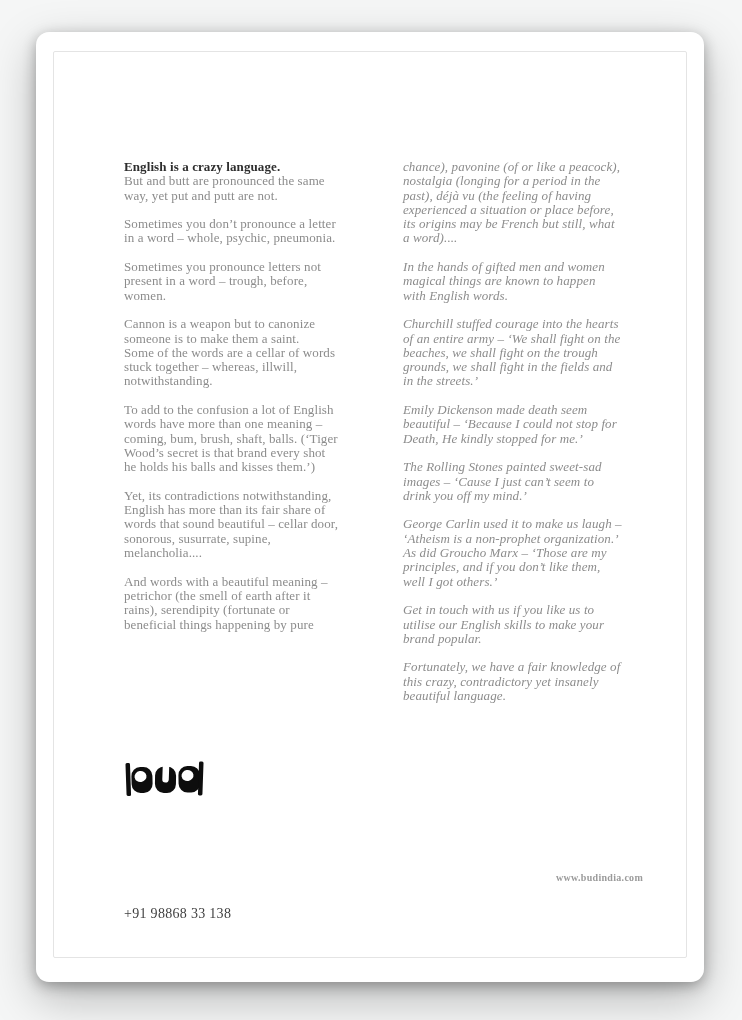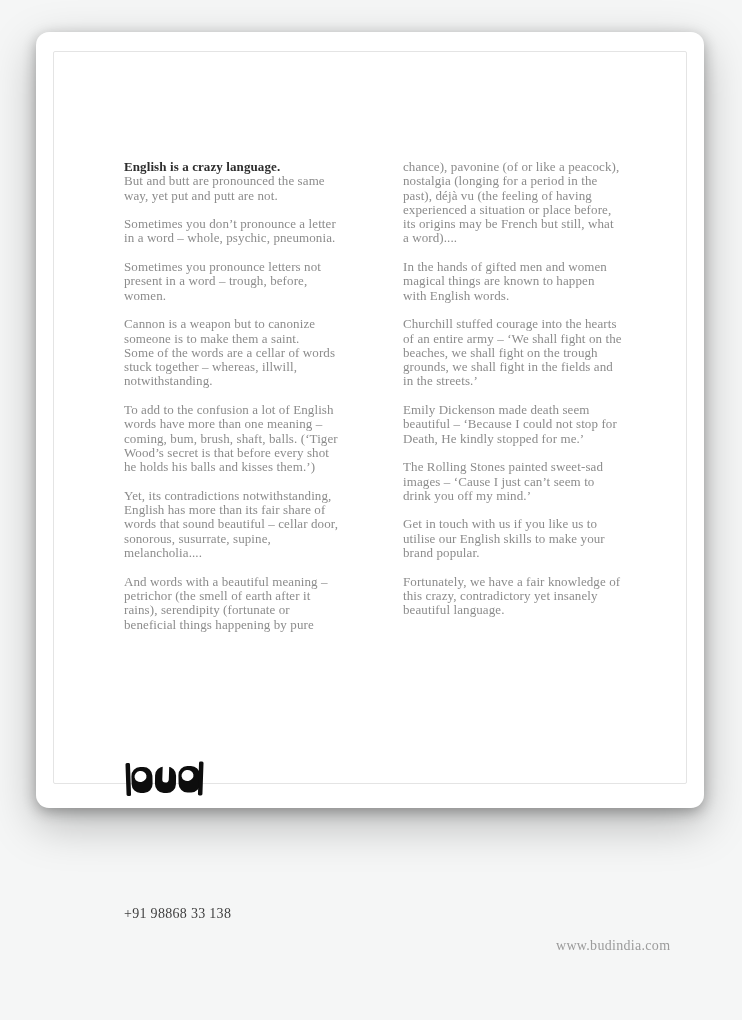--- a/index.html
+++ b/index.html
@@ -14,42 +14,42 @@
   .stage {
     position: relative;
     width: 742px;
     height: 1020px;
   }
   .page {
     position: absolute;
     left: 36px;
     top: 32px;
     width: 668px;
-    height: 776px;
+    height: 950px;
     background: #ffffff;
     border-radius: 13px;
     box-shadow: 0 4px 14px rgba(0,0,0,0.30), 0 16px 46px rgba(0,0,0,0.26);
   }
   .inner-frame {
     position: absolute;
     left: 17px;
     right: 17px;
     top: 19px;
     bottom: 24px;
     border: 1px solid #e4e4e4;
     border-radius: 2px;
     pointer-events: none;
   }
   .column {
     position: absolute;
     top: 128px;
     width: 240px;
   }
   .column-left  { left: 88px; }
-  .column-right { left: 367px; }
+  .column-right { left: 367px; font-style: italic; }
   .para {
     margin: 0 0 14.3px 0;
     font-size: 13px;
     line-height: 14.3px;
     color: #8c8c8c;
     white-space: pre;
     letter-spacing: 0.1px;
   }
   .para strong {
     color: #2e2e2e;
@@ -73,24 +73,25 @@
     position: absolute;
     left: 88px;
     top: 874px;
     font-size: 14px;
     letter-spacing: 0.3px;
     color: #3f3f3f;
   }
   .footer-site {
     position: absolute;
     left: 520px;
-    top: 906px;
-    font-size: 14px;
+    top: 840px;
+    font-size: 10px;
     letter-spacing: 0.3px;
     color: #9b9b9b;
+    font-weight: bold;
   }
 </style>
 </head>
 <body>
 
 <div class="stage">
   <div class="page">
     <div class="inner-frame"></div>
 
     <div class="column column-left">
@@ -103,21 +104,21 @@
 present in a word – trough, before,
 women.</p>
         <p class="para">Cannon is a weapon but to canonize
 someone is to make them a saint.
 Some of the words are a cellar of words
 stuck together – whereas, illwill,
 notwithstanding.</p>
         <p class="para">To add to the confusion a lot of English
 words have more than one meaning –
 coming, bum, brush, shaft, balls. (‘Tiger
-Wood’s secret is that before every shot
+Wood’s secret is that brand every shot
 he holds his balls and kisses them.’)</p>
         <p class="para">Yet, its contradictions notwithstanding,
 English has more than its fair share of
 words that sound beautiful – cellar door,
 sonorous, susurrate, supine,
 melancholia....</p>
         <p class="para">And words with a beautiful meaning –
 petrichor (the smell of earth after it
 rains), serendipity (fortunate or
 beneficial things happening by pure</p>
@@ -136,20 +137,25 @@
 of an entire army – ‘We shall fight on the
 beaches, we shall fight on the trough
 grounds, we shall fight in the fields and
 in the streets.’</p>
         <p class="para">Emily Dickenson made death seem
 beautiful – ‘Because I could not stop for
 Death, He kindly stopped for me.’</p>
         <p class="para">The Rolling Stones painted sweet-sad
 images – ‘Cause I just can’t seem to
 drink you off my mind.’</p>
+        <p class="para">George Carlin used it to make us laugh –
+‘Atheism is a non-prophet organization.’
+As did Groucho Marx – ‘Those are my
+principles, and if you don’t like them,
+well I got others.’</p>
         <p class="para">Get in touch with us if you like us to
 utilise our English skills to make your
 brand popular.</p>
         <p class="para">Fortunately, we have a fair knowledge of
 this crazy, contradictory yet insanely
 beautiful language.</p>
       </div>
 
     <svg class="logo" viewBox="0 0 80 38" xmlns="http://www.w3.org/2000/svg" aria-hidden="true">
       <g fill="#0d0d0d">

